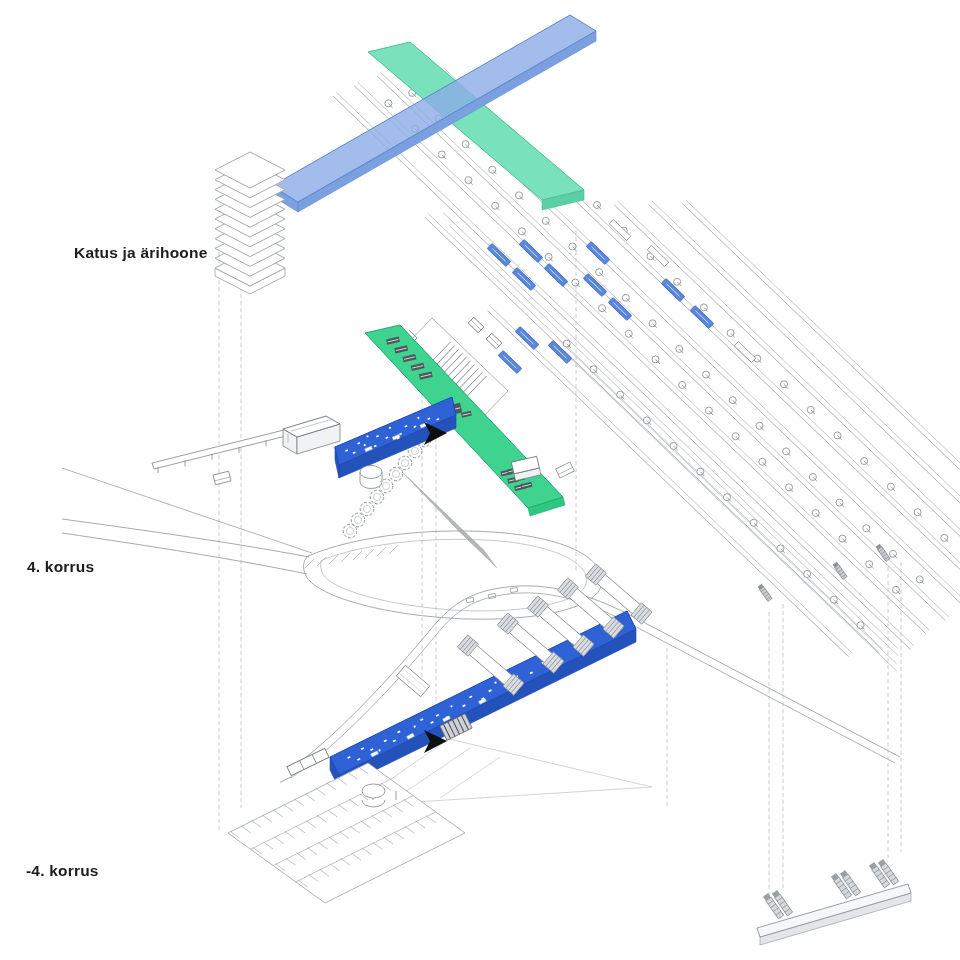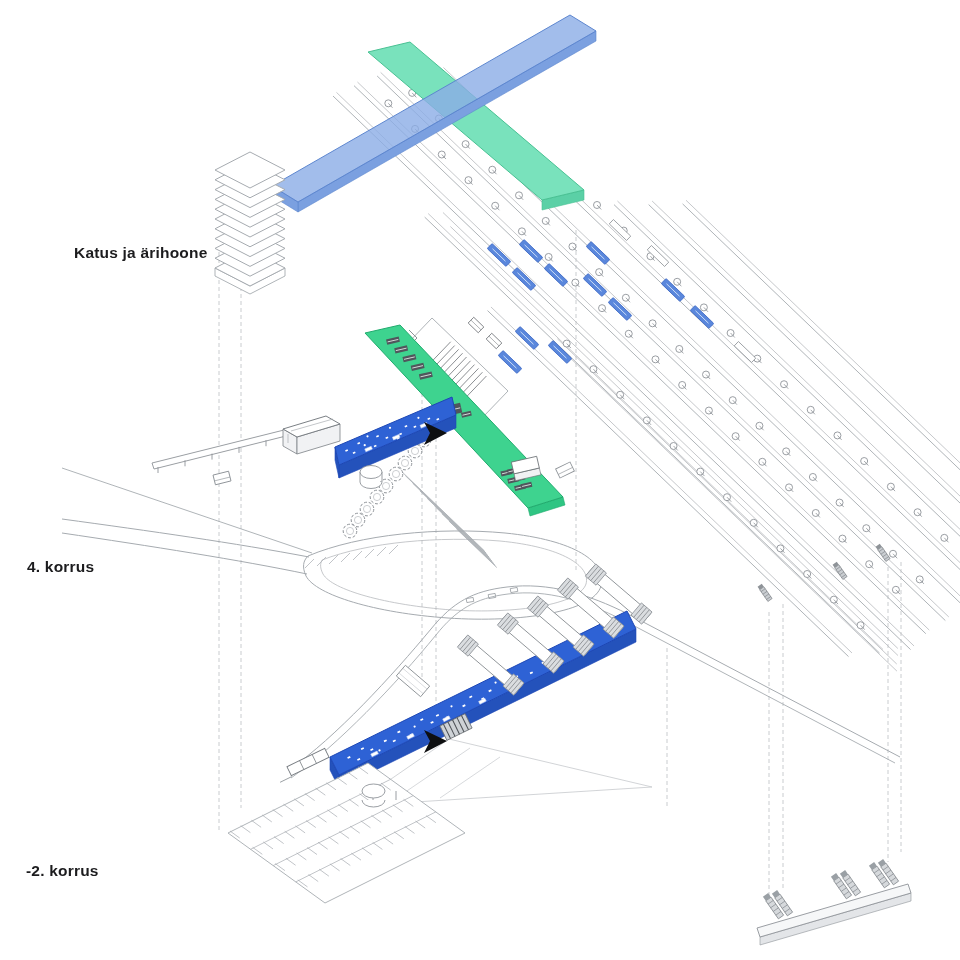--- a/index.html
+++ b/index.html
@@ -11,21 +11,21 @@
   #lbl-floor1{left:27px;top:558px;}
   #lbl-basement{left:26px;top:862px;}
   svg{position:absolute;left:0;top:0;}
 </style>
 </head>
 <body>
 
 <div class="stage">
   <div class="lvl-label" id="lbl-roof">Katus ja ärihoone</div>
   <div class="lvl-label" id="lbl-floor1">4. korrus</div>
-  <div class="lvl-label" id="lbl-basement">-2. korrus</div>
+  <div class="lvl-label" id="lbl-basement">-4. korrus</div>
 
   <svg id="scene" width="960" height="960" viewBox="0 0 960 960">
     <g id="g-proj">
         <line x1="219" y1="252" x2="219" y2="830" stroke="#c3c6ca" stroke-width="0.9" stroke-dasharray="4 3"></line>
         <line x1="241" y1="252" x2="241" y2="808" stroke="#c3c6ca" stroke-width="0.9" stroke-dasharray="4 3"></line>
         <line x1="422" y1="330" x2="422" y2="692" stroke="#c3c6ca" stroke-width="0.9" stroke-dasharray="4 3"></line>
         <line x1="436" y1="333" x2="436" y2="722" stroke="#c3c6ca" stroke-width="0.9" stroke-dasharray="4 3"></line>
         <line x1="576" y1="230" x2="576" y2="573" stroke="#c3c6ca" stroke-width="0.9" stroke-dasharray="4 3"></line>
         <line x1="667" y1="648" x2="667" y2="808" stroke="#c3c6ca" stroke-width="0.9" stroke-dasharray="4 3"></line>
         <line x1="769" y1="612" x2="769" y2="906" stroke="#c3c6ca" stroke-width="0.9" stroke-dasharray="4 3"></line>

